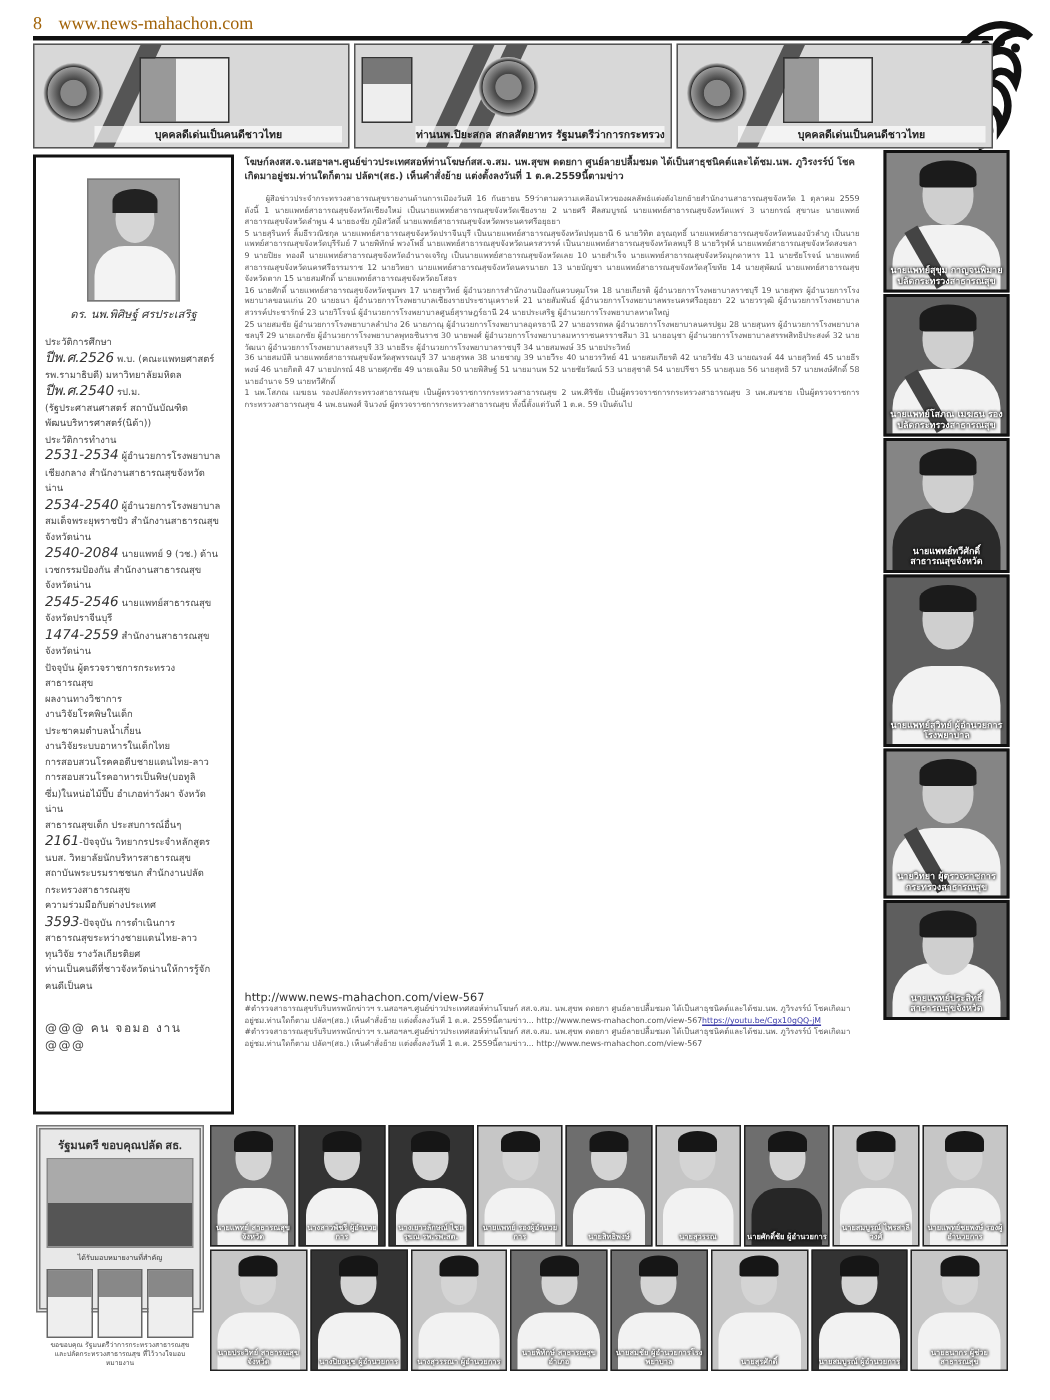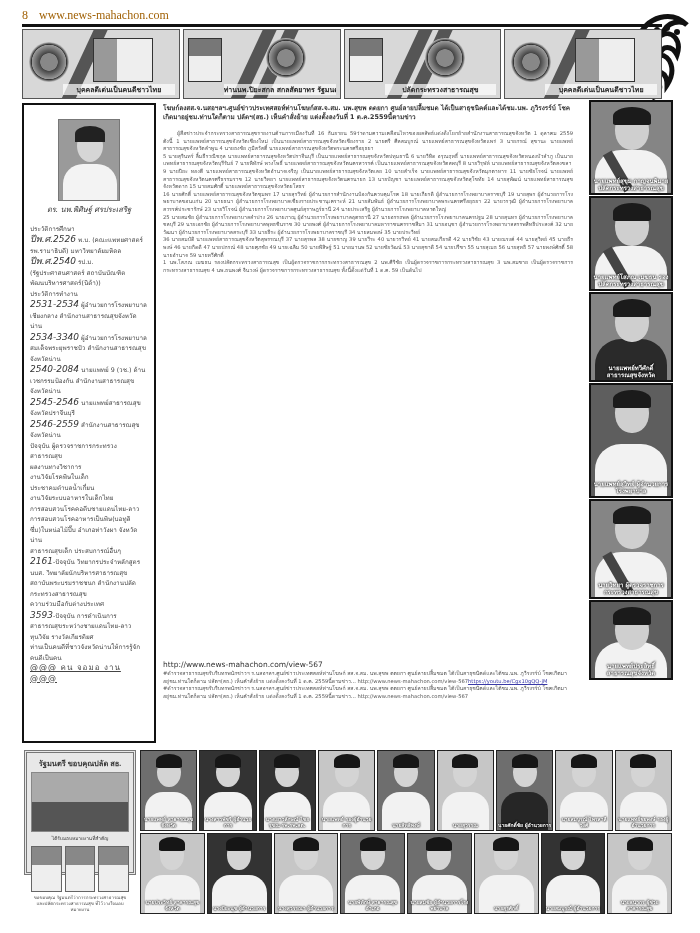--- a/index.html
+++ b/index.html
@@ -16,21 +16,21 @@
   .banner .caption { position: absolute; bottom: 3px; left: 40px; right: 4px; font-size: 7px; color: #222; font-weight: bold; text-align: center; background: rgba(255,255,255,.7); white-space: nowrap; overflow: hidden; }
 
   .left-col { position: absolute; left: 22px; top: 103px; width: 134px; height: 640px; border: 2px solid #111; padding: 6px 6px; font-size: 6.3px; line-height: 10.5px; color: #444; }
   .left-photo { width: 62px; height: 82px; margin: 8px auto 4px; background: #9a9a9a; position: relative; overflow: hidden; border: 1px solid #777; }
   .left-photo .head { position: absolute; left: 18px; top: 10px; width: 26px; height: 32px; background: #d6d6d6; border-radius: 50%; }
   .left-photo .hair { position: absolute; left: 16px; top: 6px; width: 30px; height: 16px; background: #222; border-radius: 50% 50% 0 0; }
   .left-photo .body { position: absolute; left: 4px; top: 44px; width: 54px; height: 40px; background: #f3f3f3; border-radius: 20px 20px 0 0; }
   .left-name { text-align: center; font-style: italic; font-weight: normal; font-size: 7.5px; margin: 4px 0 8px; color: #333; }
   .left-col p { margin: 0; }
   .left-col .yr { font-style: italic; font-size: 9px; color: #333; }
-  .left-sign { margin-top: 0; font-size: 8px; letter-spacing: 1px; color: #444; text-decoration: underline; }
+  .left-sign { margin-top: 18px; font-size: 8px; letter-spacing: 1px; color: #444; }
 
   .headline { position: absolute; left: 163px; top: 104px; width: 410px; font-size: 6.4px; line-height: 9px; font-weight: bold; color: #333; }
   .body-text { position: absolute; left: 163px; top: 130px; width: 410px; height: 530px; font-size: 5.2px; line-height: 7.6px; color: #555; text-align: justify; overflow: hidden; }
   .body-text p { margin-bottom: 0; text-indent: 0; }
   .body-text p.first { text-indent: 14px; }
   .links { position: absolute; left: 163px; top: 660px; width: 410px; font-size: 5.2px; line-height: 7.6px; color: #555; }
   .links .url-big { font-size: 7.5px; color: #333; line-height: 10px; }
   .links a { color: #3a3aa8; text-decoration: underline; }
 
   .right-col { position: absolute; left: 589px; top: 100px; width: 84px; display: flex; flex-direction: column; gap: 1px; }
@@ -85,51 +85,44 @@
     <div class="caption">บุคคลดีเด่นเป็นคนดีชาวไทย</div>
   </div>
   <div class="banner">
     <div class="photo" style="left:4px"></div>
     <div class="stripe" style="left:60px"></div>
     <div class="stripe" style="left:82px"></div>
     <div class="seal" style="left:82px;top:8px"></div>
     <div class="caption">ท่านนพ.ปิยะสกล สกลสัตยาทร รัฐมนตรีว่าการกระทรวงสาธารณสุข</div>
   </div>
   <div class="banner">
-    <div class="photo" style="left:4px"></div>
-    <div class="stripe" style="left:55px"></div>
-    <div class="stripe" style="left:75px"></div>
-    <div class="seal" style="left:80px;top:8px"></div>
-    <div class="caption">ปลัดกระทรวงสาธารณสุข</div>
-  </div>
-  <div class="banner">
     <div class="seal" style="left:6px"></div>
     <div class="stripe" style="left:52px"></div>
     <div class="photo" style="left:70px;width:60px;background:linear-gradient(90deg,#999 0 40%,#eee 40%)"></div>
     <div class="caption">บุคคลดีเด่นเป็นคนดีชาวไทย</div>
   </div>
 </div>
 
 <div class="left-col">
   <div class="left-photo">
     <div class="head"></div>
       <div class="hair"></div>
       <div class="body"></div>
   </div>
   <div class="left-name">ดร. นพ.พิศิษฐ์ ศรประเสริฐ</div>
   <div id="profile-lines">
       <p><span>ประวัติการศึกษา</span></p>
       <p><span class="yr">ปีพ.ศ.2526</span><span> พ.บ. (คณะแพทยศาสตร์ รพ.รามาธิบดี) มหาวิทยาลัยมหิดล</span></p>
       <p><span class="yr">ปีพ.ศ.2540</span><span> รป.ม. (รัฐประศาสนศาสตร์ สถาบันบัณฑิตพัฒนบริหารศาสตร์(นิด้า))</span></p>
       <p><span>ประวัติการทำงาน</span></p>
       <p><span class="yr">2531-2534</span><span> ผู้อำนวยการโรงพยาบาลเชียงกลาง สำนักงานสาธารณสุขจังหวัดน่าน</span></p>
-      <p><span class="yr">2534-3340</span><span> ผู้อำนวยการโรงพยาบาลสมเด็จพระยุพราชปัว สำนักงานสาธารณสุขจังหวัดน่าน</span></p>
+      <p><span class="yr">2534-2540</span><span> ผู้อำนวยการโรงพยาบาลสมเด็จพระยุพราชปัว สำนักงานสาธารณสุขจังหวัดน่าน</span></p>
       <p><span class="yr">2540-2084</span><span> นายแพทย์ 9 (วช.) ด้านเวชกรรมป้องกัน สำนักงานสาธารณสุขจังหวัดน่าน</span></p>
       <p><span class="yr">2545-2546</span><span> นายแพทย์สาธารณสุขจังหวัดปราจีนบุรี</span></p>
-      <p><span class="yr">2546-2559</span><span> สำนักงานสาธารณสุขจังหวัดน่าน</span></p>
+      <p><span class="yr">1474-2559</span><span> สำนักงานสาธารณสุขจังหวัดน่าน</span></p>
       <p><span>ปัจจุบัน ผู้ตรวจราชการกระทรวงสาธารณสุข</span></p>
       <p><span>ผลงานทางวิชาการ</span></p>
       <p><span>งานวิจัยโรคพิษในเด็ก</span></p>
       <p><span>ประชาคมตำบลน้ำเกี๋ยน</span></p>
       <p><span>งานวิจัยระบบอาหารในเด็กไทย</span></p>
       <p><span>การสอบสวนโรคคอตีบชายแดนไทย-ลาว</span></p>
       <p><span>การสอบสวนโรคอาหารเป็นพิษ(บอทูลิซึ่ม)ในหน่อไม้ปี๊บ อำเภอท่าวังผา จังหวัดน่าน</span></p>
       <p><span>สาธารณสุขเด็ก ประสบการณ์อื่นๆ</span></p>
       <p><span class="yr">2161</span><span>-ปัจจุบัน วิทยากรประจำหลักสูตร นบส. วิทยาลัยนักบริหารสาธารณสุข สถาบันพระบรมราชชนก สำนักงานปลัดกระทรวงสาธารณสุข</span></p>
       <p><span>ความร่วมมือกับต่างประเทศ</span></p>

